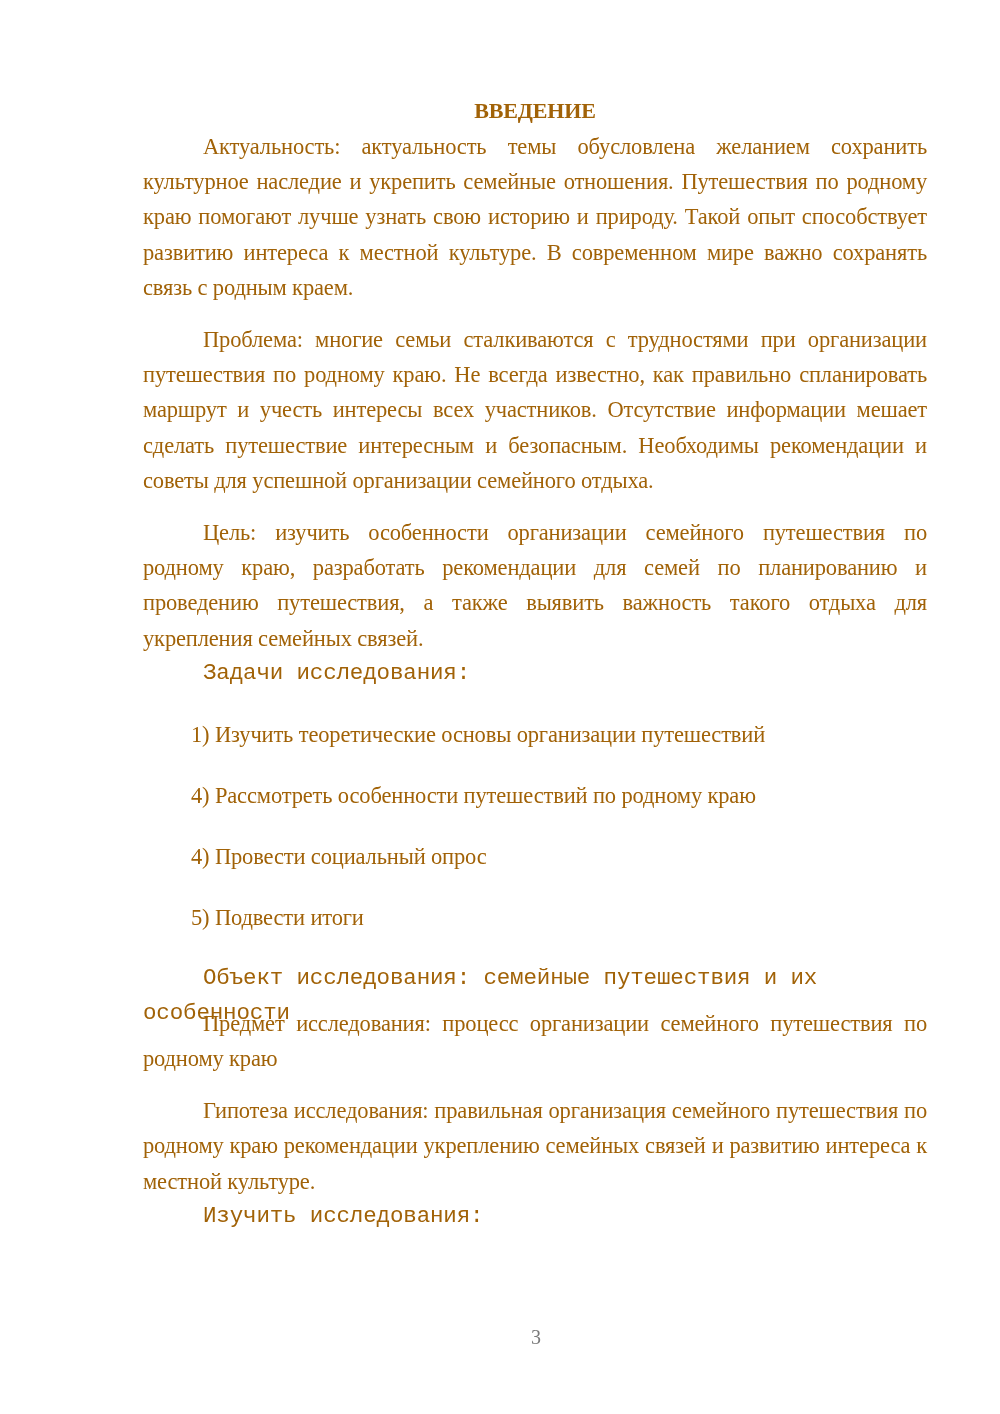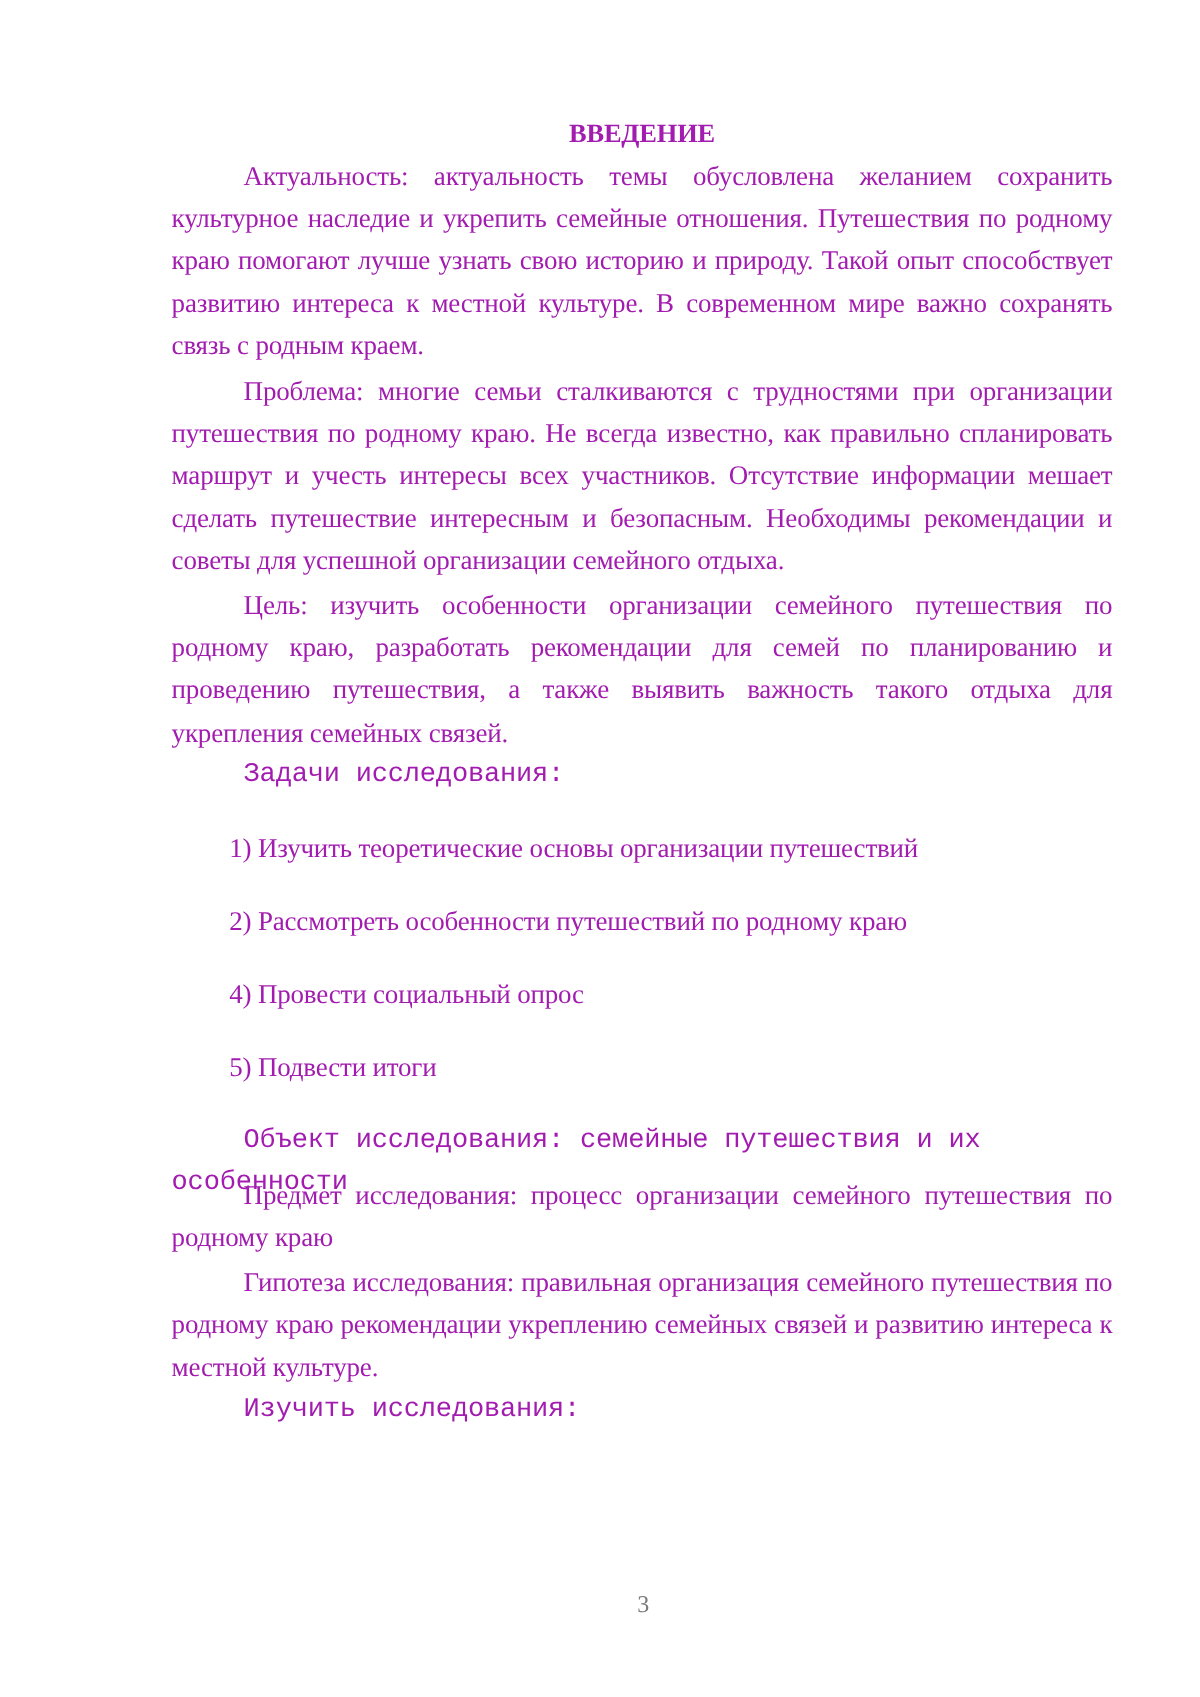--- a/index.html
+++ b/index.html
@@ -14,36 +14,36 @@
       overflow: hidden;
     }
     .page {
       position: absolute;
       left: 143px;
       top: 93px;
       width: 784px;
       font-family: "Liberation Serif", "DejaVu Serif", serif;
       font-size: 22.5px;
       line-height: 35.2px;
-      color: #a21caf;
+      color: #a16207;
       letter-spacing: -0.15px;
     }
     .heading {
       text-align: center;
       font-weight: bold;
       margin: 0 0 0 0;
       height: 36px;
       font-size: 22px;
     }
     .para {
       text-align: justify;
       text-indent: 60px;
       margin: 0;
     }
-    .gap { margin-top: 3px; }
+    .gap { margin-top: 17px; }
     .list-item {
       margin: 16px;
       padding-left: 32px;
       height: 45px;
       line-height: 35px;
     }
     .plain {
       margin: 0;
       text-indent: 60px;
       height: 45px;
@@ -70,21 +70,21 @@
   <p class="para">Актуальность: актуальность темы обусловлена желанием сохранить культурное наследие и укрепить семейные отношения. Путешествия по родному краю помогают лучше узнать свою историю и природу. Такой опыт способствует развитию интереса к местной культуре. В современном мире важно сохранять связь с родным краем.</p>
 
   <p class="para gap">Проблема: многие семьи сталкиваются с трудностями при организации путешествия по родному краю. Не всегда известно, как правильно спланировать маршрут и учесть интересы всех участников. Отсутствие информации мешает сделать путешествие интересным и безопасным. Необходимы рекомендации и советы для успешной организации семейного отдыха.</p>
 
   <p class="para gap">Цель: изучить особенности организации семейного путешествия по родному краю, разработать рекомендации для семей по планированию и проведению путешествия, а также выявить важность такого отдыха для укрепления семейных связей.</p>
 
   <p class="plain gap">Задачи исследования:</p>
 
   <div>
     <p class="list-item">1) Изучить теоретические основы организации путешествий</p>
-    <p class="list-item">2) Рассмотреть особенности путешествий по родному краю</p>
+    <p class="list-item">4) Рассмотреть особенности путешествий по родному краю</p>
     <p class="list-item">4) Провести социальный опрос</p>
     <p class="list-item">5) Подвести итоги</p>
   </div>
 
   <p class="plain">Объект исследования: семейные путешествия и их особенности</p>
 
   <p class="para">Предмет исследования: процесс организации семейного путешествия по родному краю</p>
 
   <p class="para gap">Гипотеза исследования: правильная организация семейного путешествия по родному краю рекомендации укреплению семейных связей и развитию интереса к местной культуре.</p>
 

